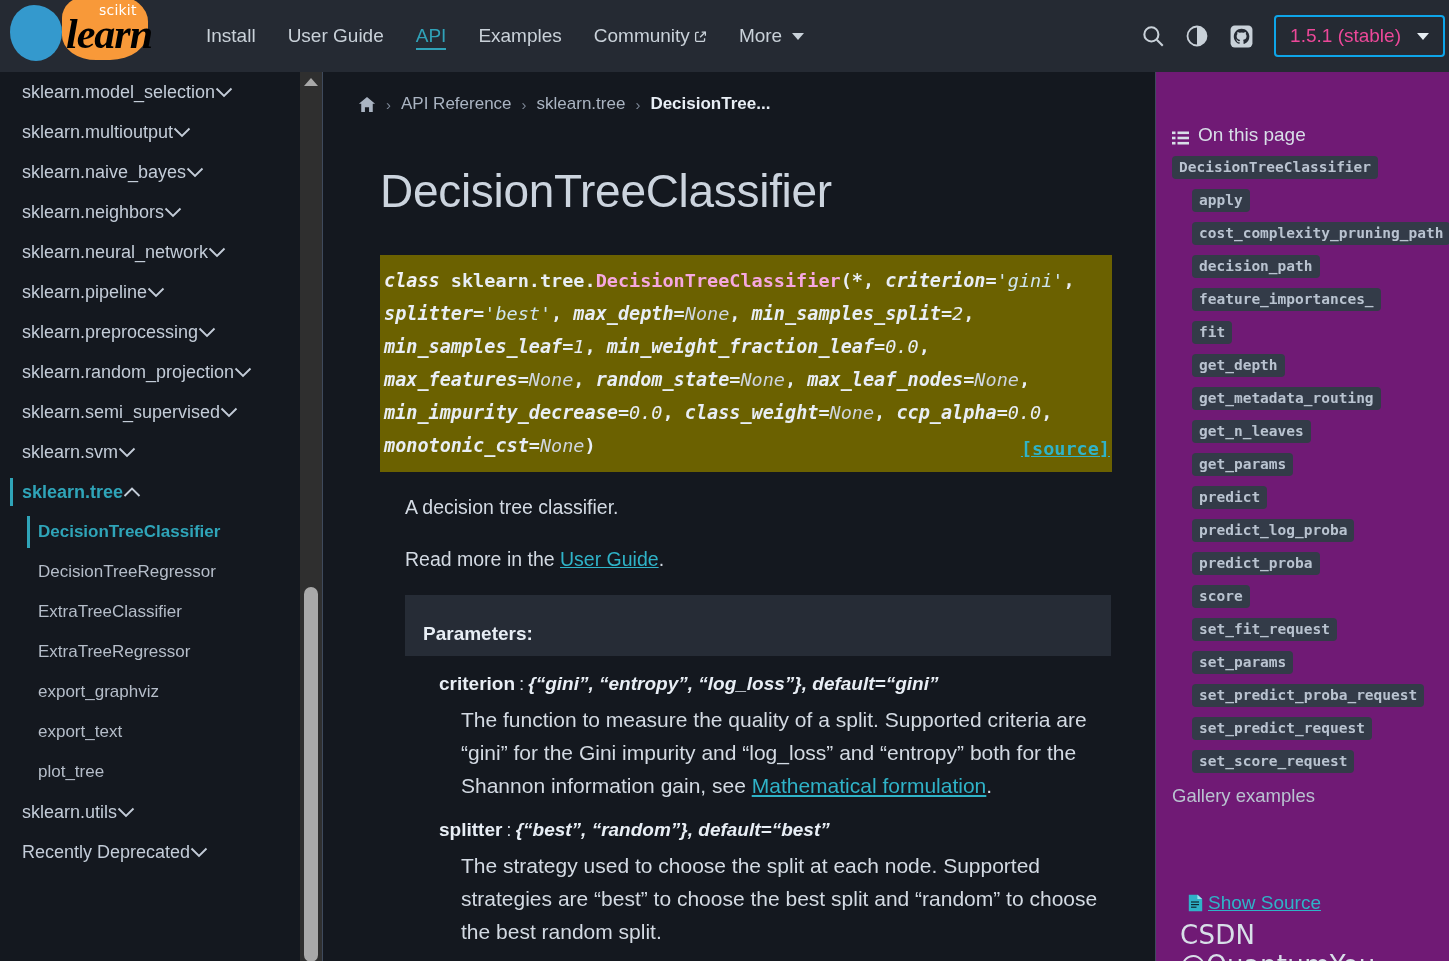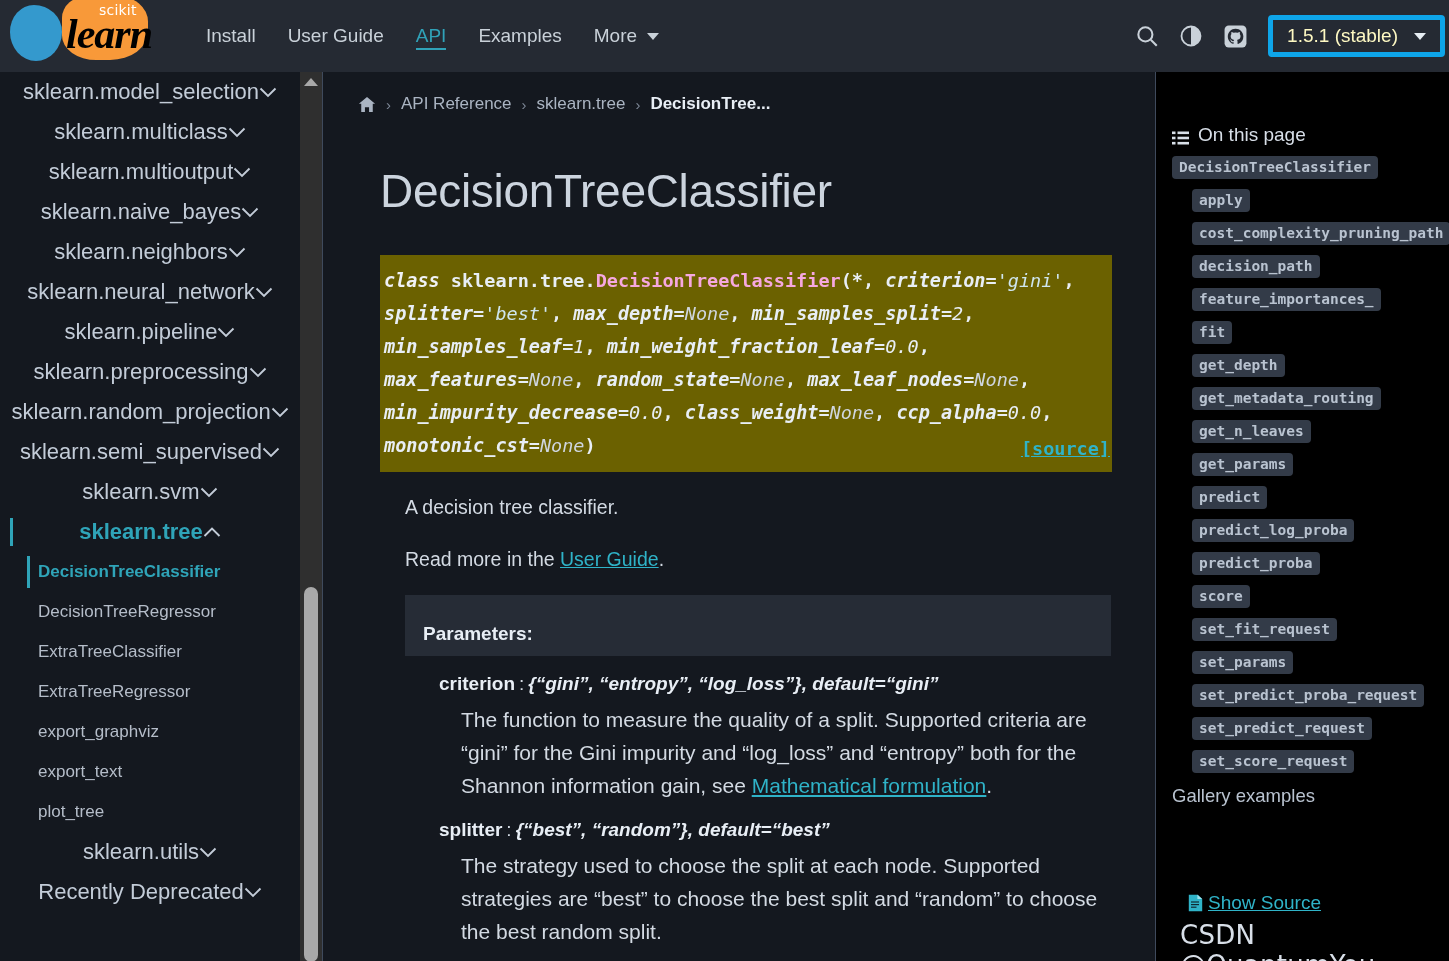--- a/index.html
+++ b/index.html
@@ -66,38 +66,38 @@
 
   #header-right {
     margin-left: auto; display: flex; align-items: center; gap: 10px;
     padding-right: 4px;
   }
   .hicon {
     width: 34px; height: 34px; display: flex; align-items: center; justify-content: center;
     cursor: pointer; color: #c9d1d9;
   }
   #version-box {
-    border: 5px solid #0ea5e9; border-radius: 4px;
+    border: 2px solid #0ea5e9; border-radius: 4px;
     height: 42px; display: flex; align-items: center; gap: 10px;
-    padding: 0 14px; color: #fef9c3; font-size: 19px; cursor: pointer;
+    padding: 0 14px; color: #ec4899; font-size: 19px; cursor: pointer;
     margin-left: 6px; margin-right: 0;
   }
 
   
   #sidebar {
     position: absolute; left: 0; top: 72px; width: 300px; height: 889px;
     background: #14181f;
     overflow: hidden;
   }
   #sidebar-inner { padding: 0; }
   .sb-row {
-    display: flex; align-items: center; justify-content: center;
+    display: flex; align-items: center; justify-content: flex-start;
     padding: 0 22px 0 22px;
     height: 40px;
-    color: #c3ccd8; font-size: 22px; cursor: pointer;
+    color: #c3ccd8; font-size: 18px; cursor: pointer;
     position: relative;
   }
   .sb-row .chev {
     color: #c3ccd8; font-size: 15px; line-height: 1;
   }
   .sb-row.active { color: #2fa4b8; font-weight: bold; }
   .sb-row.active::before {
     content: ""; position: absolute; left: 10px; top: 6px; bottom: 6px;
     width: 3px; background: #2fa4b8;
   }
@@ -202,21 +202,21 @@
     font-size: 21px; line-height: 33px; color: #d3dae3;
   }
 
   
   #right-divider {
     position: absolute; left: 1155px; top: 72px; width: 1px; height: 889px;
     background: #3f4a5c;
   }
   #rightbar {
     position: absolute; left: 1156px; top: 72px; width: 293px; height: 889px;
-    background: #000000; overflow: hidden; padding: 0 0 0 16px;
+    background: #701a75; overflow: hidden; padding: 0 0 0 16px;
   }
   #otp-title {
     display: flex; align-items: center; gap: 9px;
     margin-top: 52px; color: #d8dfe8; font-size: 19px;
   }
   .list-icon { width: 17px; height: 14px; display:inline-block; }
   .otp-chip {
     display: inline-block;
     background: #333b48; color: #b9c3d0;
     font-family: "DejaVu Sans Mono", monospace;
@@ -263,20 +263,30 @@
     <div class="nav-item">
       <span>User Guide</span>
     </div>
     <div class="nav-item active">
       <span>API</span>
     </div>
     <div class="nav-item">
       <span>Examples</span>
     </div>
     <div class="nav-item">
+      <span>Community</span>
+      <span class="ext-icon">
+        <svg width="13" height="13" viewBox="0 0 16 16" fill="none" stroke="#c9d1d9" stroke-width="1.6">
+          <path d="M6 3H3.5A1.5 1.5 0 0 0 2 4.5v8A1.5 1.5 0 0 0 3.5 14h8a1.5 1.5 0 0 0 1.5-1.5V10"></path>
+          <path d="M9.5 2.5H14V7"></path>
+            <path d="M14 2.5L7.5 9"></path>
+        </svg>
+      </span>
+    </div>
+    <div class="nav-item">
       <span>More</span>
       <span class="caret-down"></span>
     </div>
   </nav>
 
   <div id="header-right">
     <div class="hicon">
       <svg width="26" height="26" viewBox="0 0 24 24" fill="none" stroke="#c9d1d9" stroke-width="1.9">
         <circle cx="10.5" cy="10.5" r="6.5"></circle>
           <path d="M15.5 15.5L21 21"></path>
@@ -299,28 +309,20 @@
       <span class="caret-down" style="border-top-color:#e6edf3;"></span>
     </div>
   </div>
 </div>
 
 <aside id="sidebar">
   <div id="sidebar-inner">
 
     <div class="sb-row">
       <span>sklearn.model_selection</span>
-      <span class="chev">
-        <svg width="18" height="11" viewBox="0 0 18 11" fill="none" stroke="#c3ccd8" stroke-width="1.9">
-            <path d="M1.5 1.5L9 9 16.5 1.5"></path>
-          </svg>
-      </span>
-    </div>
-    <div class="sb-row">
-      <span>sklearn.multiclass</span>
       <span class="chev">
         <svg width="18" height="11" viewBox="0 0 18 11" fill="none" stroke="#c3ccd8" stroke-width="1.9">
             <path d="M1.5 1.5L9 9 16.5 1.5"></path>
           </svg>
       </span>
     </div>
     <div class="sb-row">
       <span>sklearn.multioutput</span>
       <span class="chev">
         <svg width="18" height="11" viewBox="0 0 18 11" fill="none" stroke="#c3ccd8" stroke-width="1.9">

